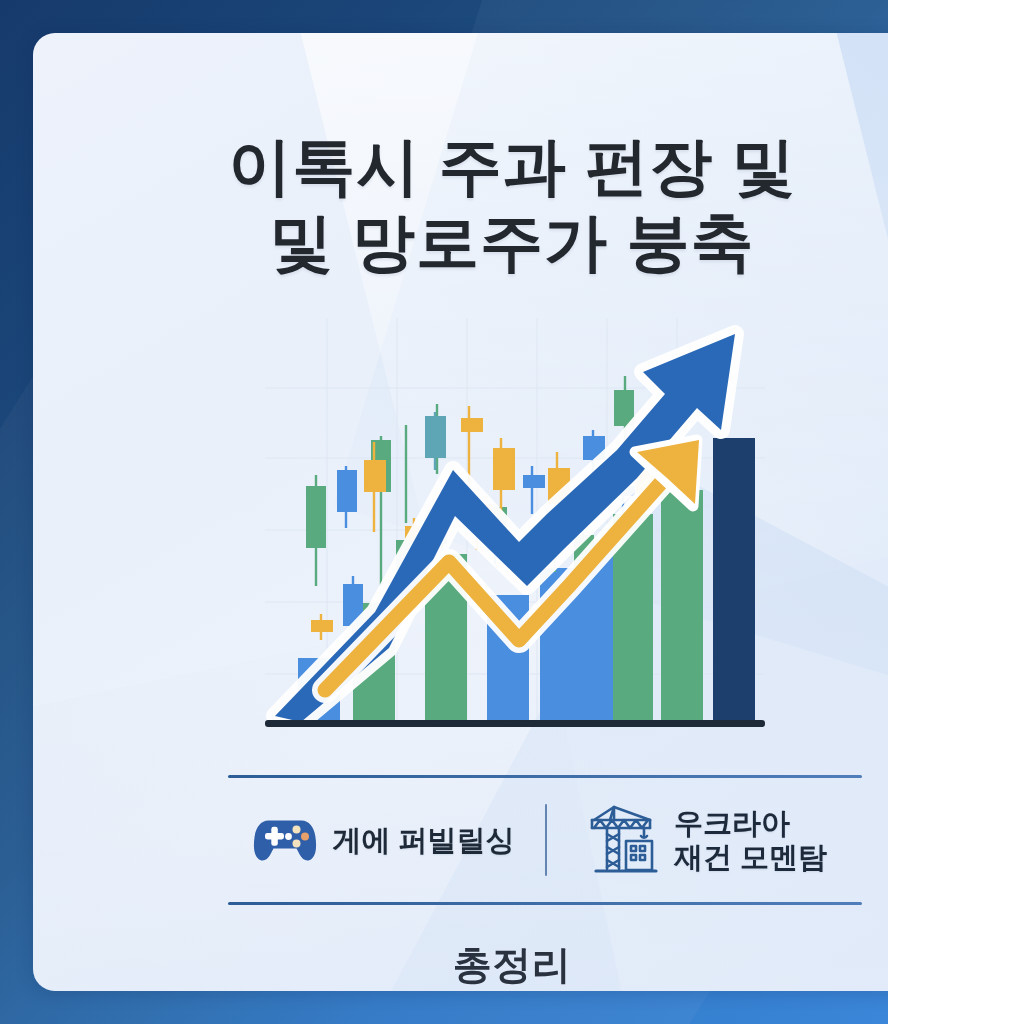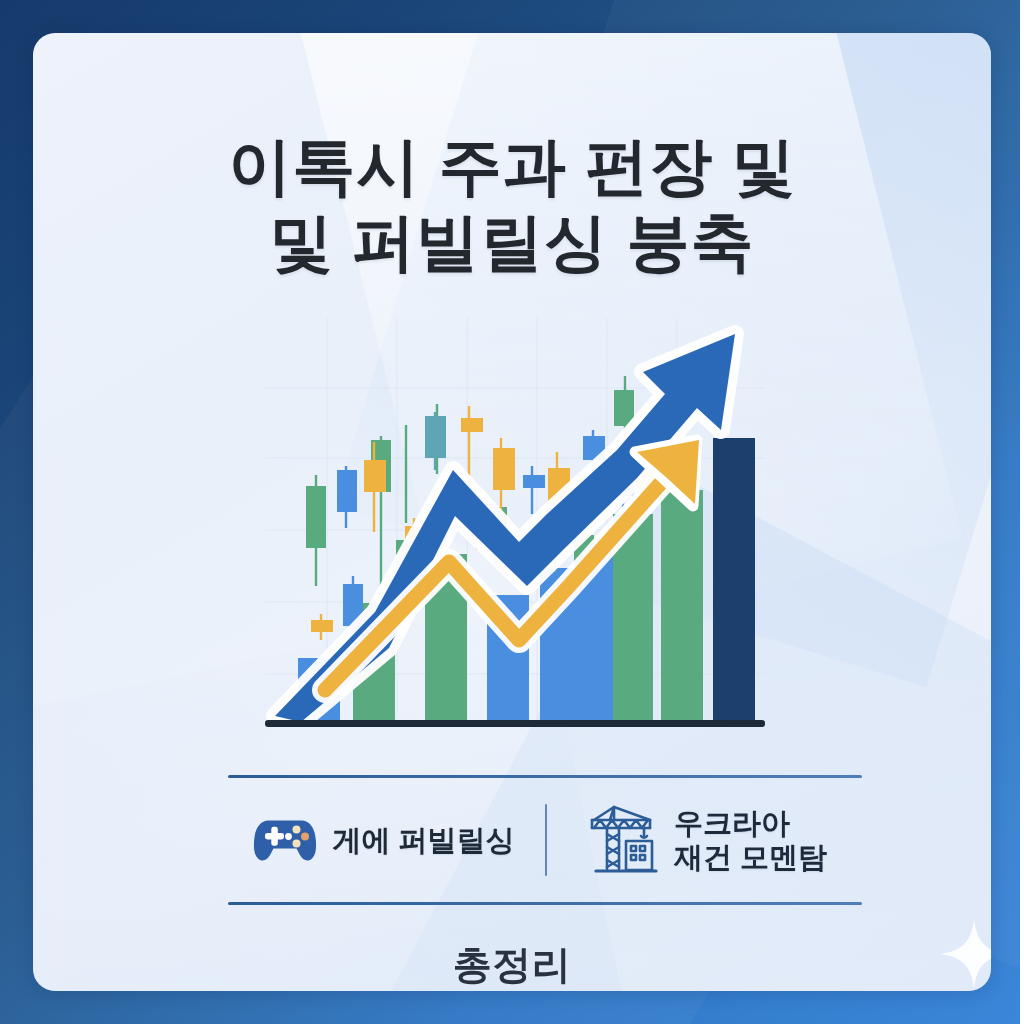--- a/index.html
+++ b/index.html
@@ -7,21 +7,21 @@
     padding: 0;
     width: 1024px;
     height: 1024px;
     overflow: hidden;
     font-family: "Liberation Sans", sans-serif;
   }
 
   
   #poster {
     position: relative;
-    width: 1020px;
+    width: 888px;
     height: 1024px;
     background: linear-gradient(135deg,
                 #163a6b 0%,
                 #1b4679 22%,
                 #24598f 45%,
                 #2f77c4 72%,
                 #3b86d8 100%);
     overflow: hidden;
   }
   
@@ -215,21 +215,21 @@
 
   <div id="card">
 
     <div class="card-wash-1"></div>
     <div class="card-wash-2"></div>
     <div class="card-wash-3"></div>
     <div class="card-wash-4"></div>
 
     <div id="title-block">
       <span class="title-line">이톡시 주과 펀장 및</span>
-      <span class="title-line">및 퍼빌릴싱 붕축</span>
+      <span class="title-line">및 망로주가 붕축</span>
     </div>
 
     <svg id="chart-illustration" viewBox="0 0 500 420">
       <defs>
         <clipPath id="plotClip">
           <rect x="0" y="0" width="500" height="404"></rect>
         </clipPath>
       </defs>
 
       <g stroke="#dce5f2" stroke-width="1.1" opacity="0.85">

